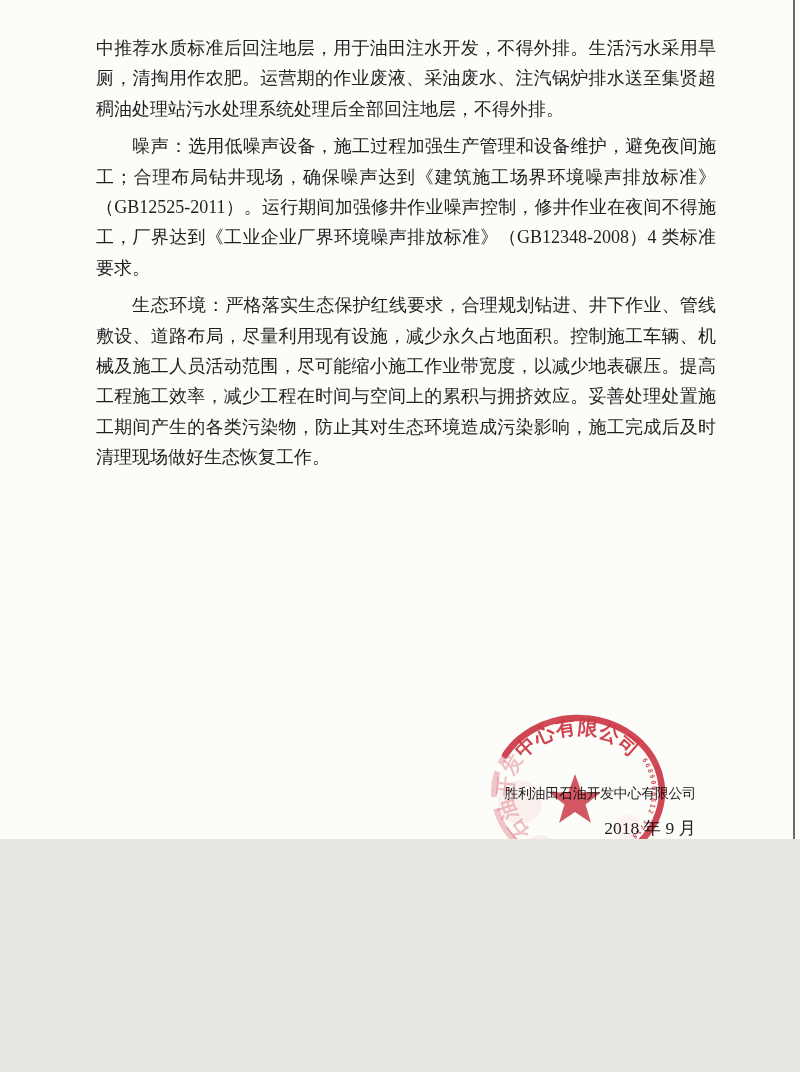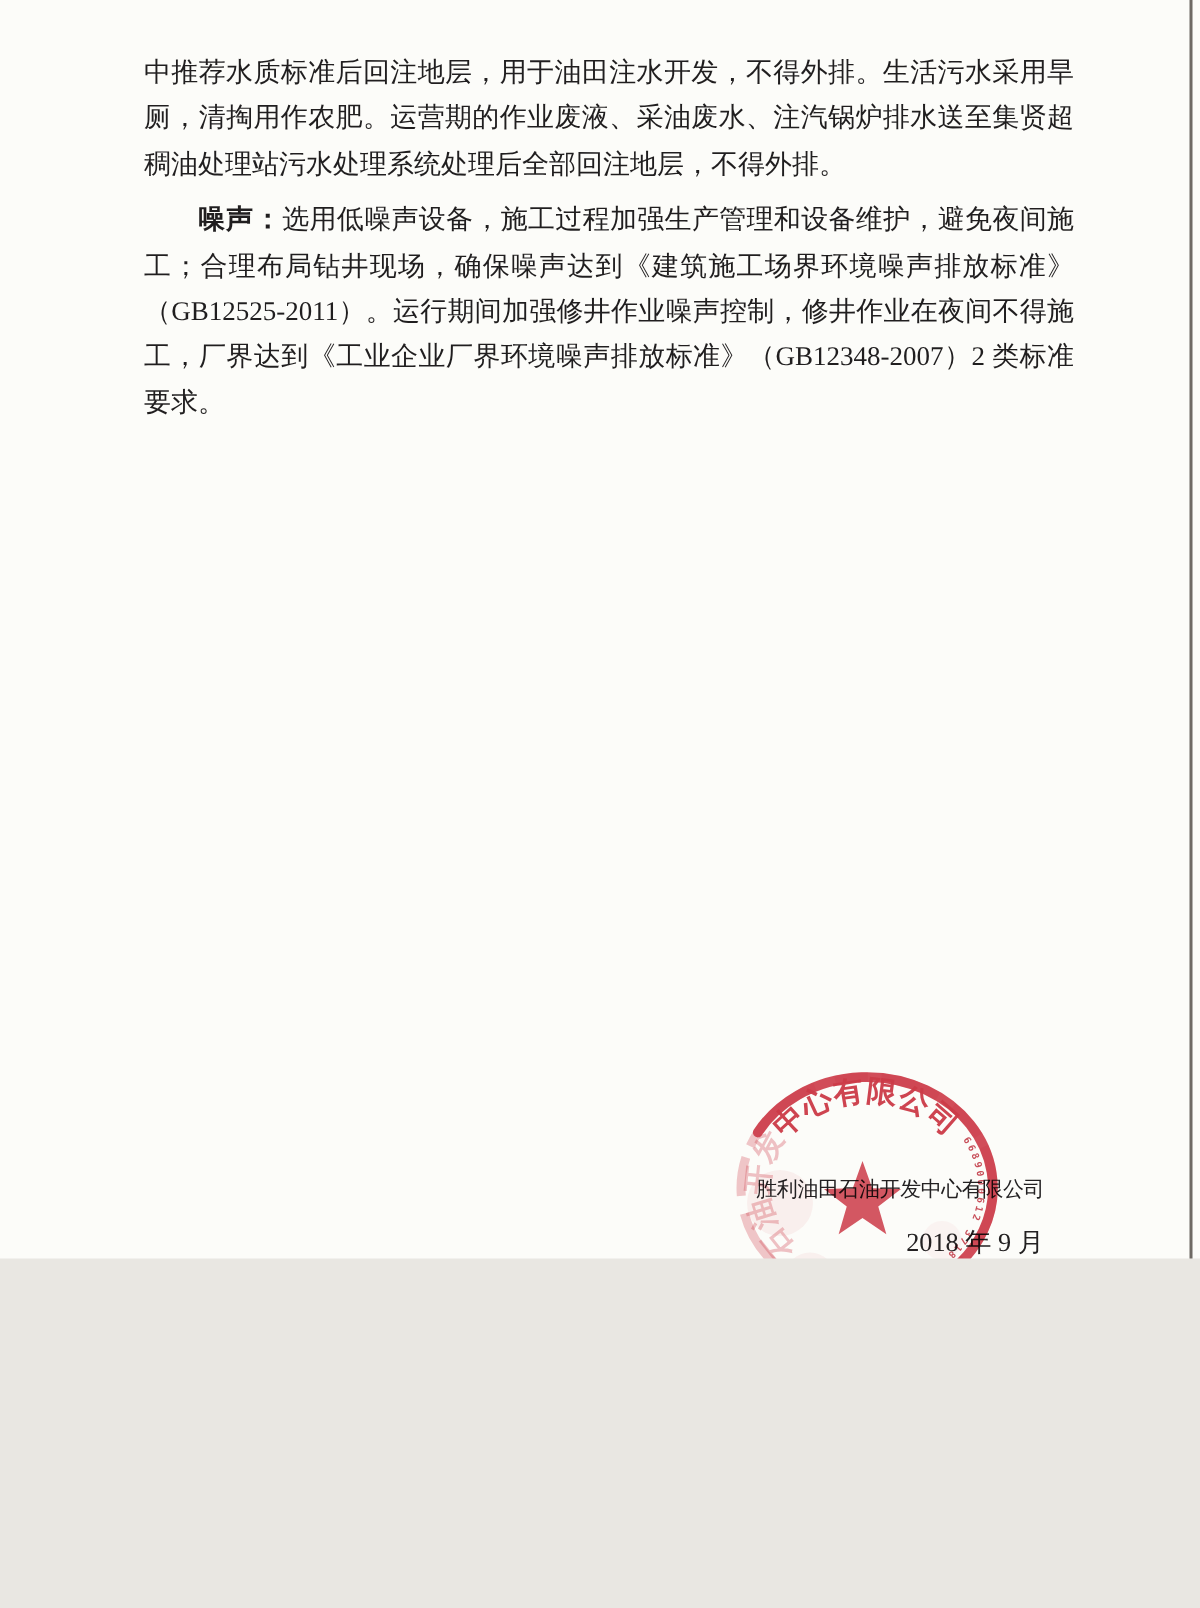--- a/index.html
+++ b/index.html
@@ -20,21 +20,21 @@
     position:absolute;
     left:96px;top:33px;
     width:620px;
     color:#201e1f;
     font-size:18px;
     line-height:30.4px;
     text-align:justify;
   }
   .para{margin:7px 0 0 0;text-indent:2em;}
   .para.noindent{margin-top:0;text-indent:0;}
-  .para b{font-weight:700;letter-spacing:0.5px;}
+  .para b{font-weight:400;letter-spacing:0.5px;}
   
   .signature{
     position:absolute;
     top:781px;right:104px;
     text-align:right;
     color:#232122;
   }
   .signature .company{
     font-size:14px;
     letter-spacing:-0.3px;
@@ -87,21 +87,22 @@
     transform-origin:left center;
   }
 </style>
 </head>
 <body>
 
 <div class="page">
 
   <div class="content">
     <p class="para noindent"><b></b><span>中推荐水质标准后回注地层，用于油田注水开发，不得外排。生活污水采用旱厕，清掏用作农肥。运营期的作业废液、采油废水、注汽锅炉排水送至集贤超稠油处理站污水处理系统处理后全部回注地层，不得外排。</span></p>
-    <p class="para"><b>噪声：</b><span>选用低噪声设备，施工过程加强生产管理和设备维护，避免夜间施工；合理布局钻井现场，确保噪声达到《建筑施工场界环境噪声排放标准》（GB12525-2011）。运行期间加强修井作业噪声控制，修井作业在夜间不得施工，厂界达到《工业企业厂界环境噪声排放标准》（GB12348-2007）2 类标准要求。</span></p>
+    <p class="para"><b>噪声：</b><span>选用低噪声设备，施工过程加强生产管理和设备维护，避免夜间施工；合理布局钻井现场，确保噪声达到《建筑施工场界环境噪声排放标准》（GB12525-2011）。运行期间加强修井作业噪声控制，修井作业在夜间不得施工，厂界达到《工业企业厂界环境噪声排放标准》（GB12348-2008）4 类标准要求。</span></p>
+    <p class="para"><b>生态环境：</b><span>严格落实生态保护红线要求，合理规划钻进、井下作业、管线敷设、道路布局，尽量利用现有设施，减少永久占地面积。控制施工车辆、机械及施工人员活动范围，尽可能缩小施工作业带宽度，以减少地表碾压。提高工程施工效率，减少工程在时间与空间上的累积与拥挤效应。妥善处理处置施工期间产生的各类污染物，防止其对生态环境造成污染影响，施工完成后及时清理现场做好生态恢复工作。</span></p>
   </div>
 
   <div class="signature">
     <div class="company">胜利油田石油开发中心有限公司</div>
     <div class="date">2018 年 9 月</div>
   </div>
 
   <svg class="stamp" viewBox="0 0 200 180" xmlns="http://www.w3.org/2000/svg">
 
     <circle cx="42" cy="100" r="22" fill="#e9a3ad" opacity="0.14"></circle>

